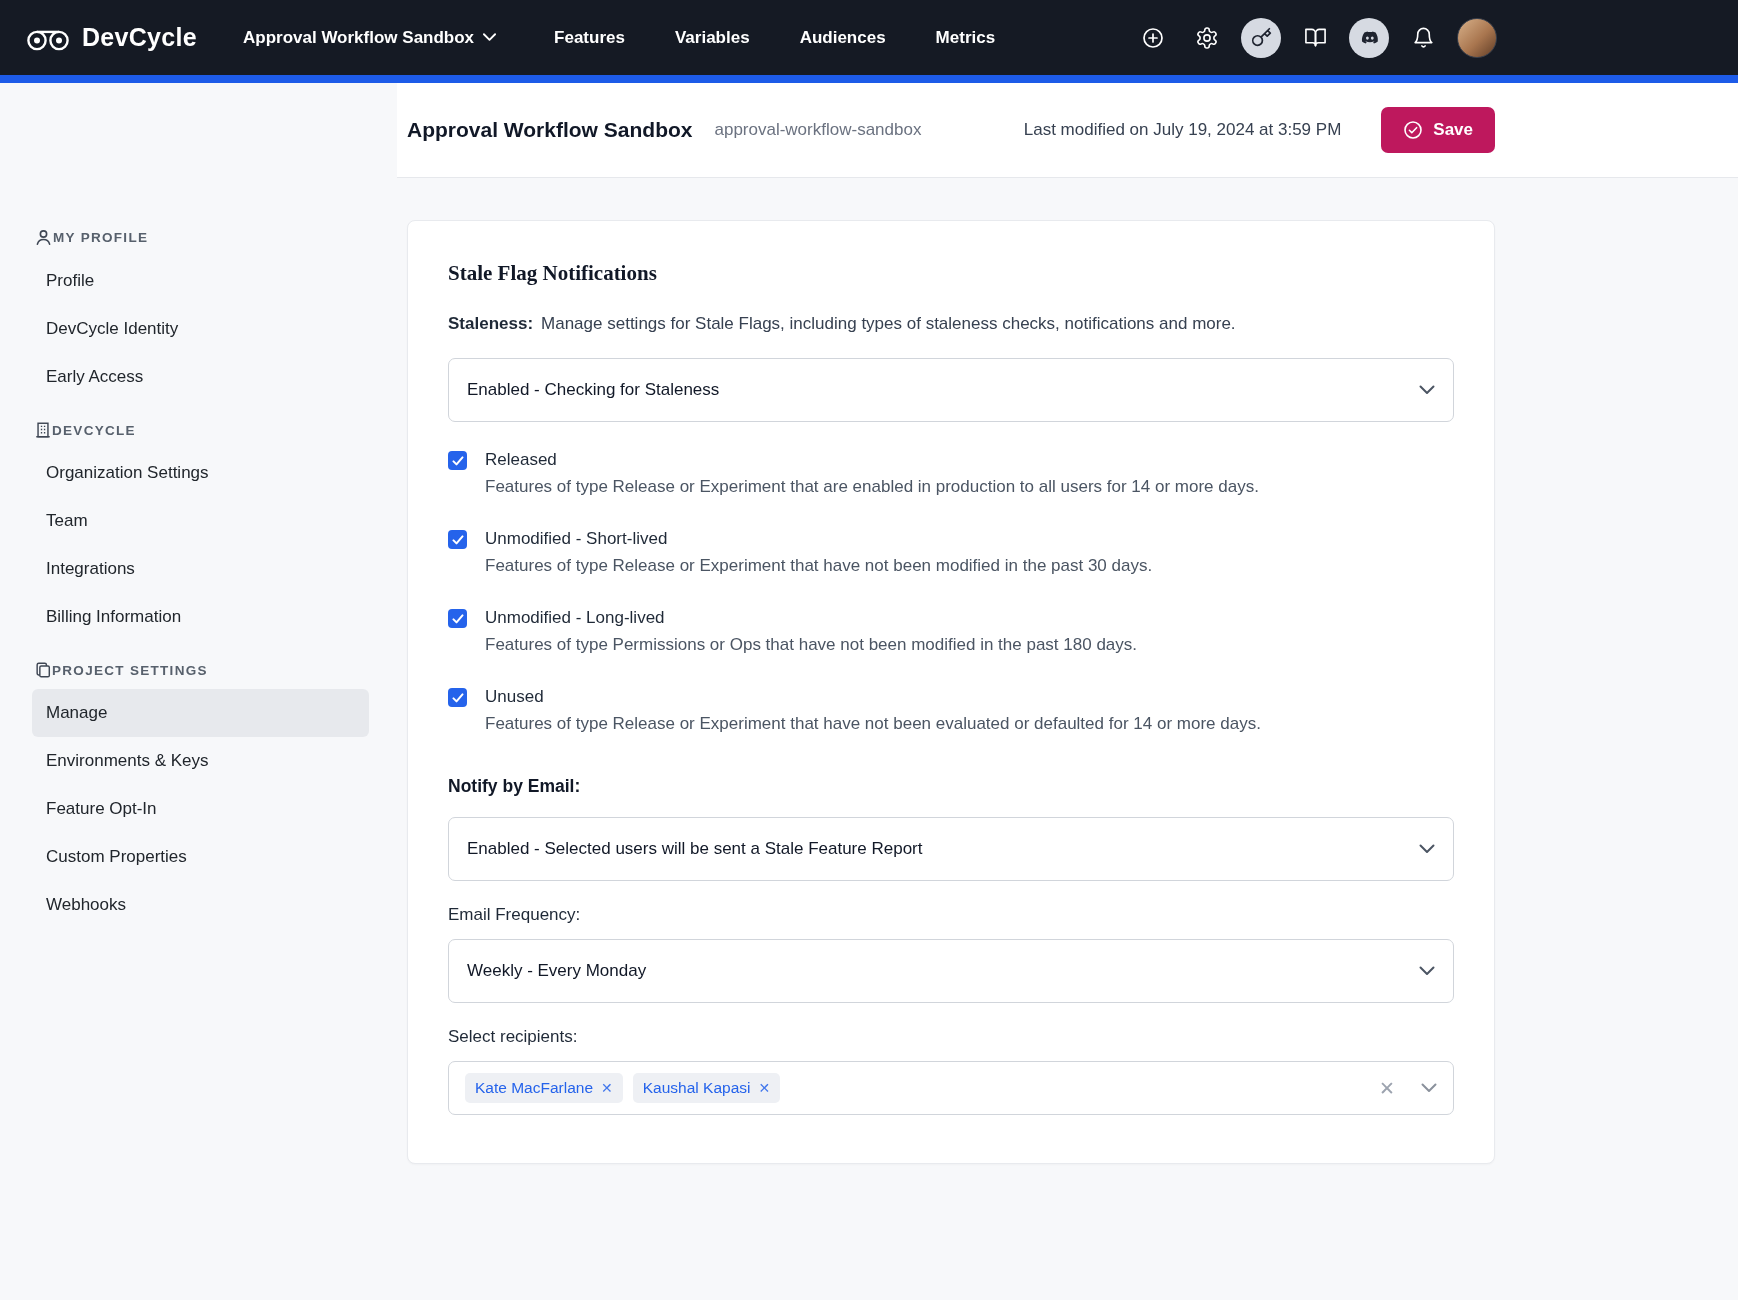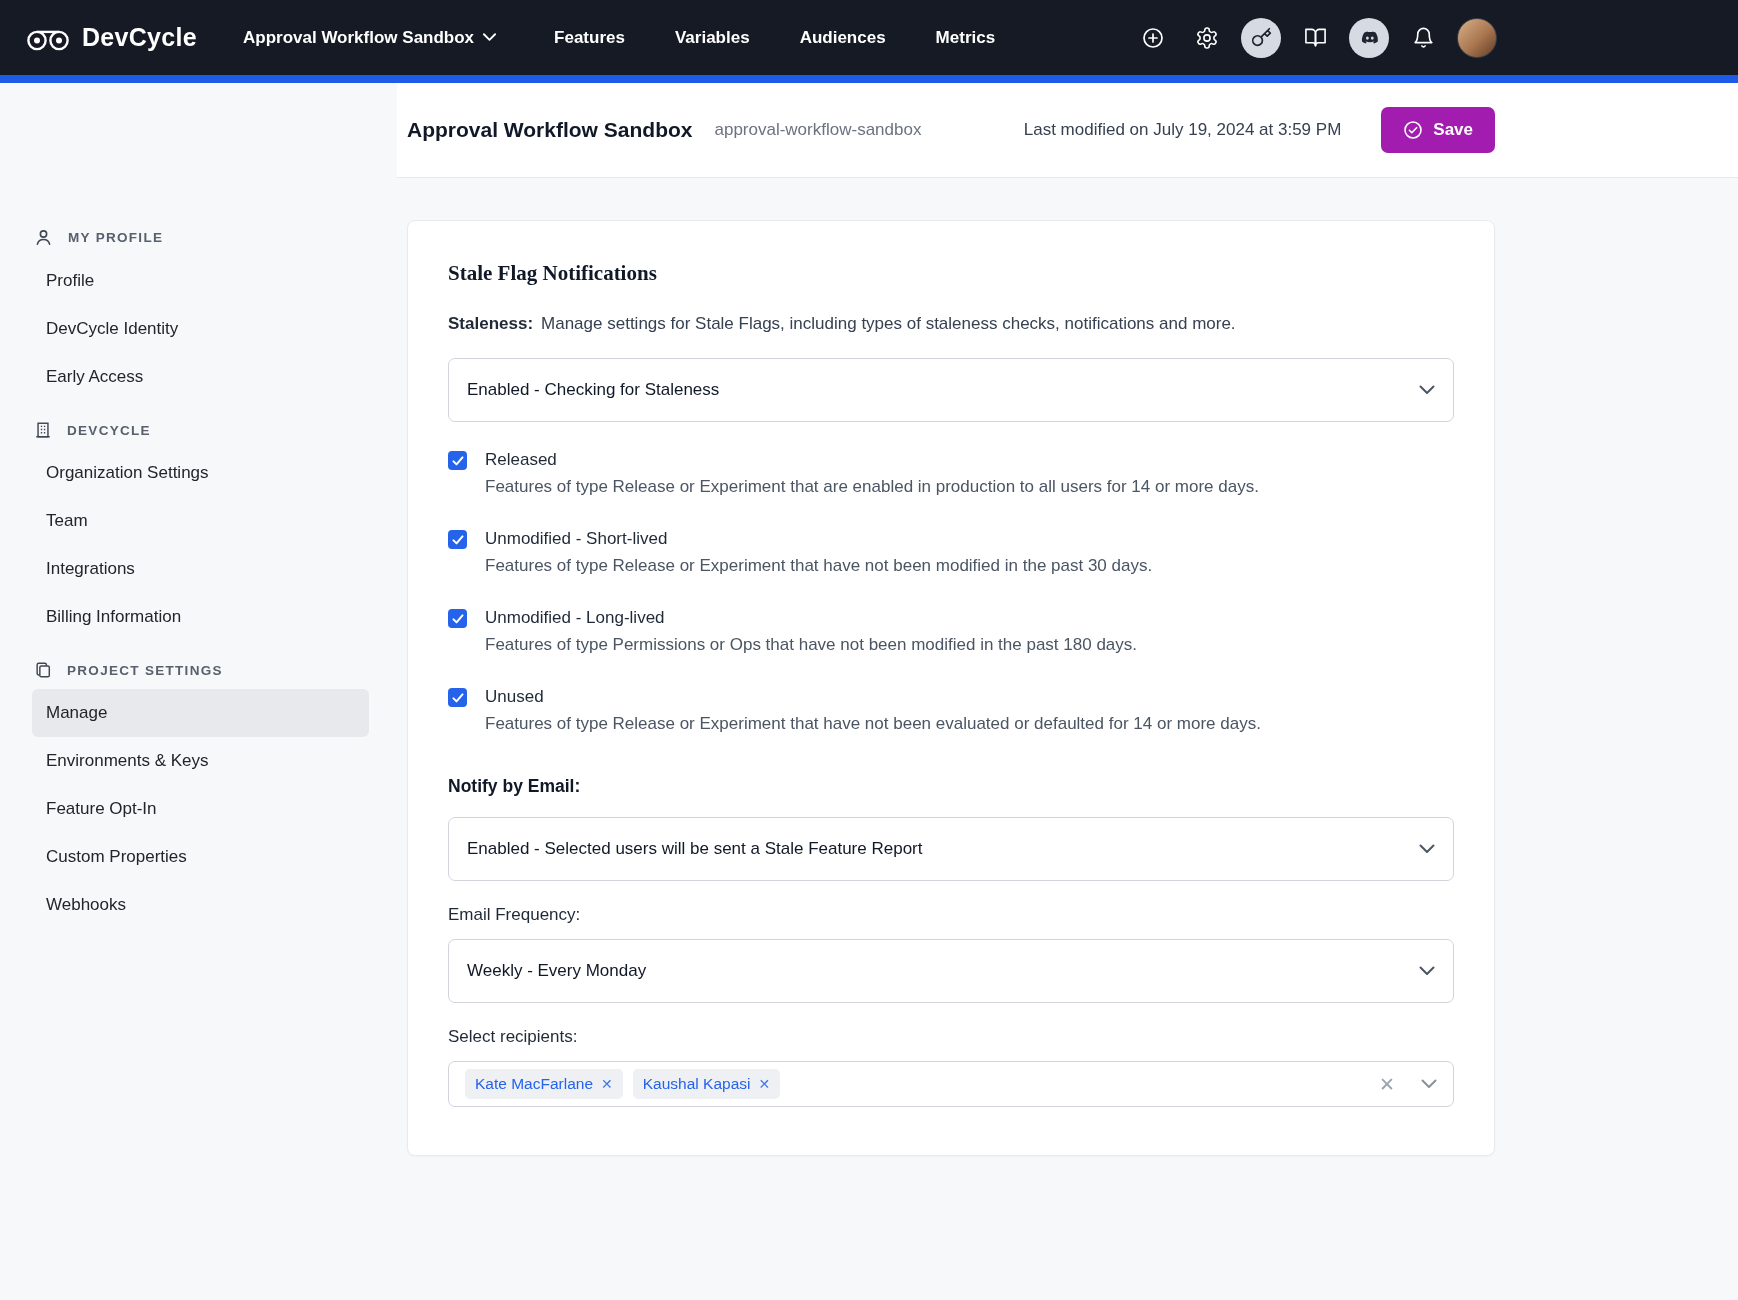--- a/index.html
+++ b/index.html
@@ -36,41 +36,41 @@
   }
 
   .accent-bar { height:8px; background:#1d5be8; }
 
   
   .page { display:flex; height:1217px; }
 
   .sidebar { width:397px; flex:none; padding:139px 28px 0 32px; }
   .side-section { margin-bottom:14px; }
   .section-header {
-    display:flex; align-items:center; gap:15px; padding:6px 0 10px 2px;
+    display:flex; align-items:center; padding:6px 0 10px 2px;
     color:#57606c; font-size:13.5px; font-weight:700; letter-spacing:1.3px;
   }
   .section-header .sh-icon { color:#3f4754; display:flex; }
   .side-item {
     font-size:17px; color:#21262c; padding:12px 14px; line-height:24px;
     border-radius:6px; cursor:pointer;
   }
   .side-item.active { background:#e7e9ed; }
 
   .main { flex:1; display:flex; flex-direction:column; min-width:0; }
 
   .page-header {
     background:#fff; border-bottom:1px solid #e6e8ec; height:95px; flex:none;
     display:flex; align-items:center; padding:0 243px 0 10px;
   }
   .page-title { font-size:21px; font-weight:700; color:#111827; }
   .page-slug { margin-left:22px; font-size:17px; color:#6b7280;text-align:center; }
   .modified { margin-left:auto; font-size:17px; color:#374151; margin-right:40px; white-space:nowrap; }
   .save-btn {
-    background:#a21caf; color:#fff; height:46px; padding:0 22px; border:none;
+    background:#be185d; color:#fff; height:46px; padding:0 22px; border:none;
     border-radius:7px; font-size:17px; font-weight:600; font-family:inherit;
     display:flex; align-items:center; gap:10px; cursor:pointer;
   }
 
   .content { flex:1; padding:42px 243px 0 10px; }
   .card {
     background:#fff; border:1px solid #e8eaee; border-radius:8px;
     padding:40px 40px 48px 40px; box-shadow:0 1px 2px rgba(16,24,40,.03);
   }
   .card-title { font-size:21px; font-weight:700; color:#111827; margin:0 0 28px 0;font-family:Liberation Serif, serif; }
@@ -90,21 +90,21 @@
   .checkbox {
     width:19px; height:19px; margin-top:3px; background:#2563eb; border-radius:4px;
     flex:none; display:flex; align-items:center; justify-content:center; cursor:pointer;
   }
   .check-label { font-size:17px; color:#1f2937; line-height:24px; }
   .check-desc { font-size:17px; color:#4b5563; line-height:25px; margin-top:2px; }
 
   .field-label { font-size:17px; color:#1f2937; margin:24px 0 14px 0; }
 
   .multiselect {
-    height:46px; border:1px solid #d1d5db; border-radius:7px; background:#fff;
+    height:54px; border:1px solid #d1d5db; border-radius:7px; background:#fff;
     display:flex; align-items:center; padding:0 16px; gap:10px;
   }
   .chip {
     background:#eef0f4; color:#2563eb; font-size:15.5px; padding:6px 10px;
     border-radius:5px; display:flex; align-items:center; gap:8px; cursor:pointer;
   }
   .chip .chip-x { font-size:14px; line-height:1; cursor:pointer; color:#2563eb; opacity:.85; }
   .ms-actions { margin-left:auto; display:flex; align-items:center; gap:26px; }
   .ms-clear { color:#9ca3af; font-size:19px; line-height:1; cursor:pointer; }
   .ms-chev { color:#8a919c; display:flex; cursor:pointer; }

